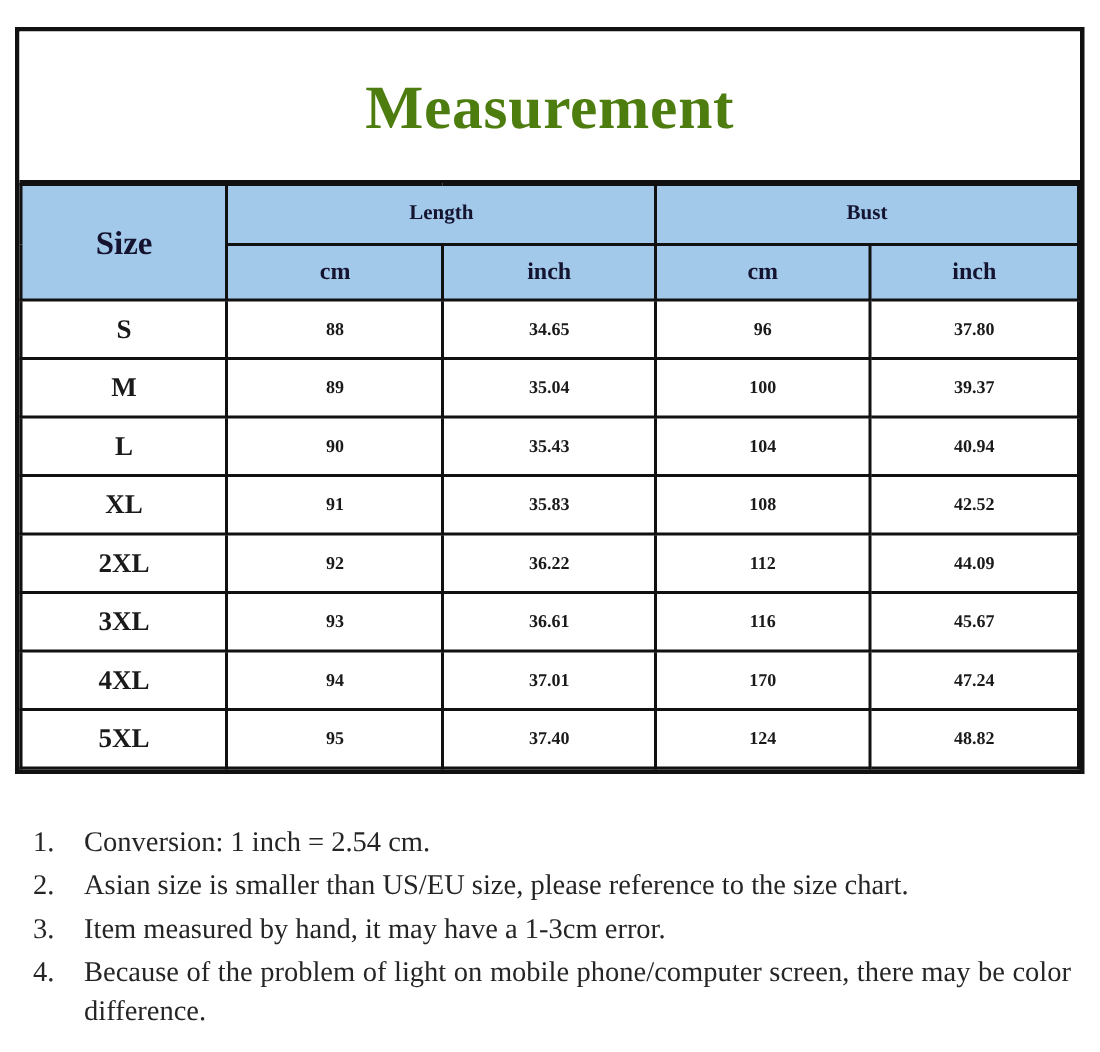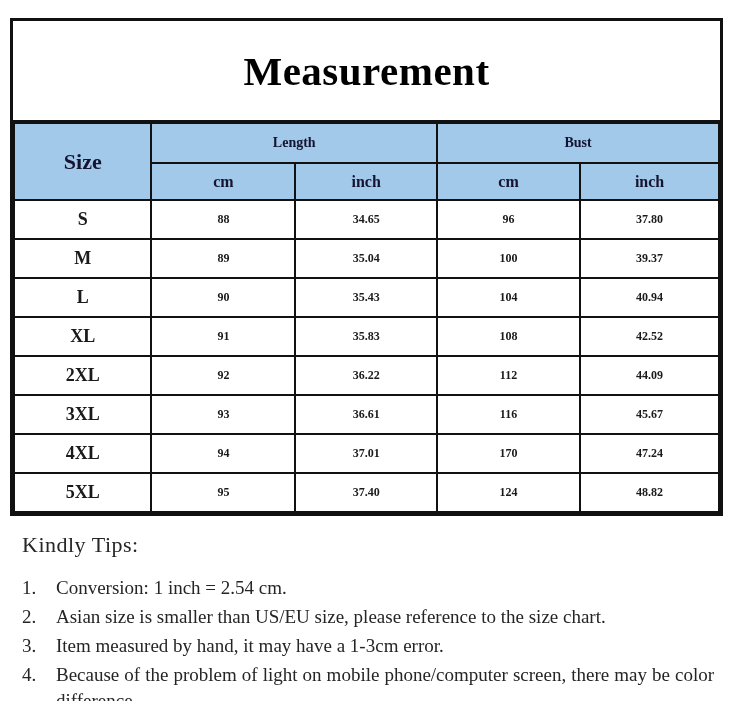--- a/index.html
+++ b/index.html
@@ -28,21 +28,21 @@
     align-items: center;
     justify-content: center;
     border-bottom: 2px solid #111111;
     background: #ffffff;
   }
   .title-bar h1 {
     margin: 0;
     font-size: 41px;
     font-weight: bold;
     letter-spacing: 0.5px;
-    color: #000000;
+    color: #4d7c0f;
   }
   table.size-table {
     width: 100%;
     border-collapse: collapse;
     table-layout: fixed;
   }
   table.size-table td, table.size-table th {
     border: 2px solid #111111;
     text-align: center;
     vertical-align: middle;
@@ -182,21 +182,20 @@
           <td class="data-cell">95</td>
           <td class="data-cell">37.40</td>
           <td class="data-cell">124</td>
           <td class="data-cell">48.82</td>
         </tr>
       </tbody>
     </table>
   </div>
 
   <div class="tips">
-    <div class="tips-heading">Kindly Tips:</div>
     <div class="tips-list">
       <div class="tip-row">
         <span class="tip-num">1.</span>
         <span class="tip-text">Conversion: 1 inch = 2.54 cm.</span>
       </div>
       <div class="tip-row">
         <span class="tip-num">2.</span>
         <span class="tip-text">Asian size is smaller than US/EU size, please reference to the size chart.</span>
       </div>
       <div class="tip-row">

